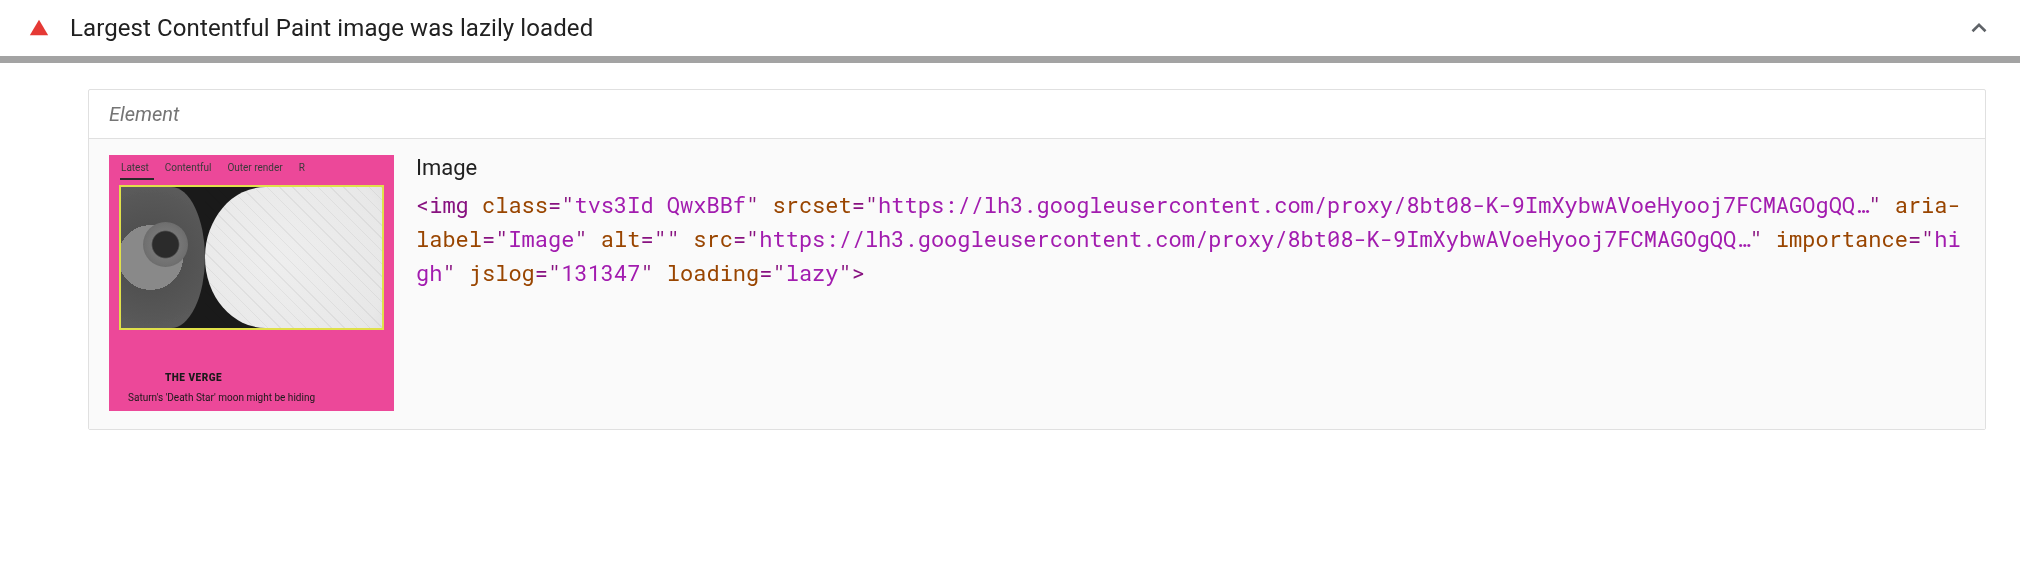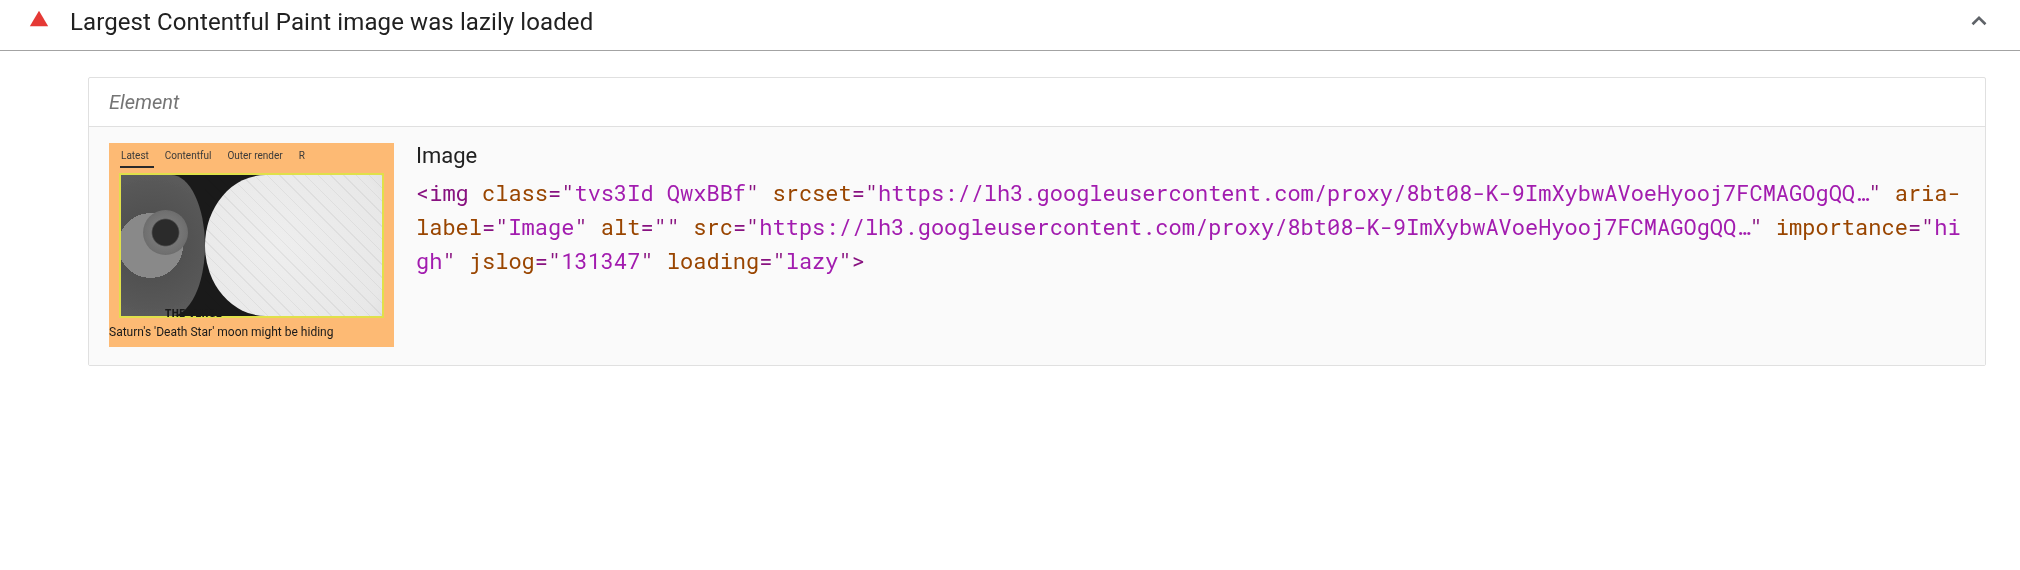--- a/index.html
+++ b/index.html
@@ -12,24 +12,24 @@
       background: #fff;
       color: #212121;
       font-size: 14px;
       width: 2020px;
     }
     .audit {
       padding: 0;
     }
     .audit-header {
       display: flex;
-      align-items: flex-start;
-      padding: 8px 28px 14px 28px;
+      align-items: center;
+      padding: 14px 28px 14px 28px;
       cursor: pointer;
-      border-bottom: 1px solid #a3a3a3;
+      border-bottom: 7px solid #a3a3a3;
     }
     .status-icon {
       flex-shrink: 0;
       margin-right: 20px;
       display: flex;
       align-items: center;
     }
     .audit-title {
       flex: 1;
       font-size: 24px;
@@ -70,23 +70,23 @@
     }
     .table-row {
       display: flex;
       padding: 16px 20px 18px 20px;
       gap: 22px;
       background: #fafafa;
     }
     .thumb {
       flex-shrink: 0;
       width: 285px;
-      height: 204px;
+      height: 256px;
       position: relative;
-      background: #fdba74;
+      background: #ec4899;
       overflow: hidden;
     }
     .thumb-nav {
       display: flex;
       gap: 16px;
       padding: 7px 12px 4px 12px;
       font-size: 10px;
       color: #3a3a3a;
     }
     .thumb-nav-underline {
@@ -146,23 +146,23 @@
       left: 12px;
       font-size: 10px;
       font-weight: 900;
       color: #1a1a1a;
       letter-spacing: 0.5px;
       margin-left: 44px;
     }
     .thumb-caption {
       position: absolute;
       bottom: 8px;
-      left: 0;
+      left: 19px;
       right: 12px;
-      font-size: 12px;
+      font-size: 10px;
       color: #1a1a1a;
       white-space: nowrap;
       overflow: hidden;
     }
     .node-details {
       flex: 1;
       min-width: 0;
     }
     .node-label {
       font-size: 22px;

